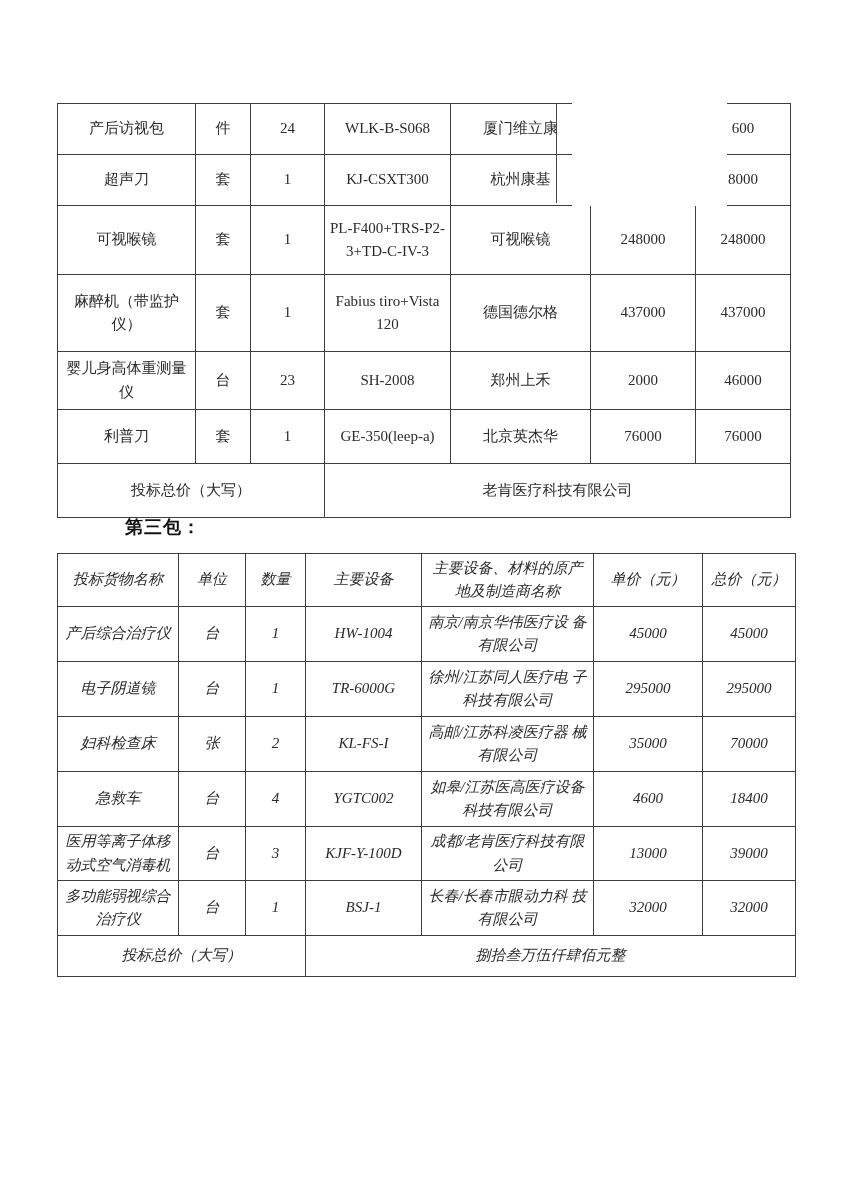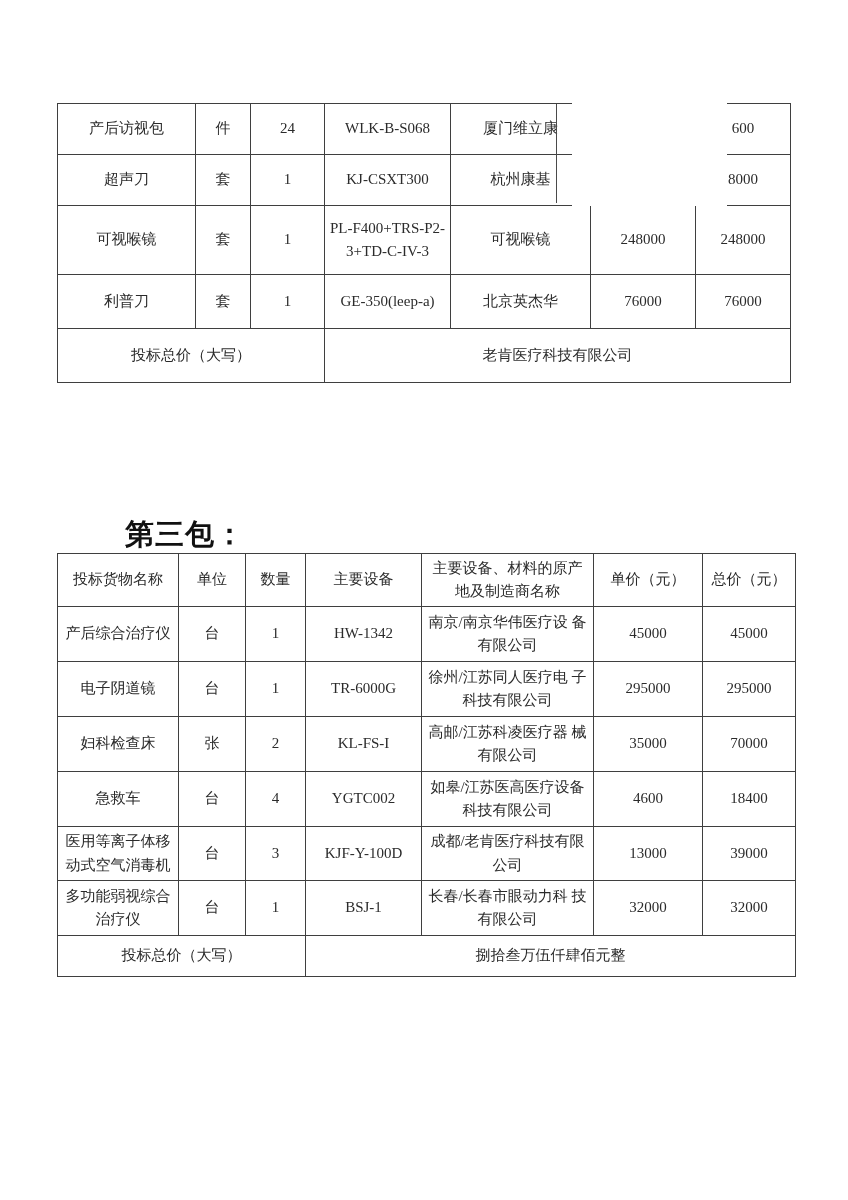--- a/index.html
+++ b/index.html
@@ -20,28 +20,28 @@
     border:1px solid #3f3f3f;
     text-align:center;
     vertical-align:middle;
     font-size:15px;
     line-height:1.55;
     font-weight:normal;
     padding:1px 2px;
     overflow:hidden;
   }
   .t1{left:57px;top:103px;width:733px;}
-  .t2{left:57px;top:553px;width:736px;}
+  .t2{left:57px;top:553px;width:736px;font-style:italic;}
   .model-cell{overflow-wrap:break-word;word-break:normal;}
   .maker-cell{overflow-wrap:break-word;}
   .shift-l{padding-right:36px;}
   .heading{
     position:absolute;
     left:125px;top:515px;
-    font-size:29px;
+    font-size:18px;
     font-weight:bold;
     color:#111;
     letter-spacing:1px;
   }
   .occlusion{
     position:absolute;
     left:572px;top:98px;
     width:155px;height:108px;
     background:#ffffff;
     z-index:2;
@@ -99,20 +99,38 @@
     </tr>
     <tr class="r2">
       <td>可视喉镜</td>
       <td>套</td>
       <td>1</td>
       <td class="model-cell">PL-F400+TRS-P2-3+TD-C-IV-3</td>
       <td class="maker-cell">可视喉镜</td>
       <td>248000</td>
       <td>248000</td>
     </tr>
+    <tr class="r3">
+      <td>麻醉机（带监护仪）</td>
+      <td>套</td>
+      <td>1</td>
+      <td class="model-cell">Fabius tiro+Vista 120</td>
+      <td class="maker-cell">德国德尔格</td>
+      <td>437000</td>
+      <td>437000</td>
+    </tr>
+    <tr class="r4">
+      <td>婴儿身高体重测量仪</td>
+      <td>台</td>
+      <td>23</td>
+      <td class="model-cell">SH-2008</td>
+      <td class="maker-cell">郑州上禾</td>
+      <td>2000</td>
+      <td>46000</td>
+    </tr>
     <tr class="r5">
       <td>利普刀</td>
       <td>套</td>
       <td>1</td>
       <td class="model-cell">GE-350(leep-a)</td>
       <td class="maker-cell">北京英杰华</td>
       <td>76000</td>
       <td>76000</td>
     </tr>
     <tr class="rf">
@@ -144,21 +162,21 @@
       <td>数量</td>
       <td>主要设备</td>
       <td class="maker-cell">主要设备、材料的原产 地及制造商名称</td>
       <td>单价（元）</td>
       <td>总价（元）</td>
     </tr>
     <tr class="r0">
       <td>产后综合治疗仪</td>
       <td>台</td>
       <td>1</td>
-      <td class="model-cell">HW-1342</td>
+      <td class="model-cell">HW-1004</td>
       <td class="maker-cell">南京/南京华伟医疗设 备有限公司</td>
       <td>45000</td>
       <td>45000</td>
     </tr>
     <tr class="r1">
       <td>电子阴道镜</td>
       <td>台</td>
       <td>1</td>
       <td class="model-cell">TR-6000G</td>
       <td class="maker-cell">徐州/江苏同人医疗电 子科技有限公司</td>

